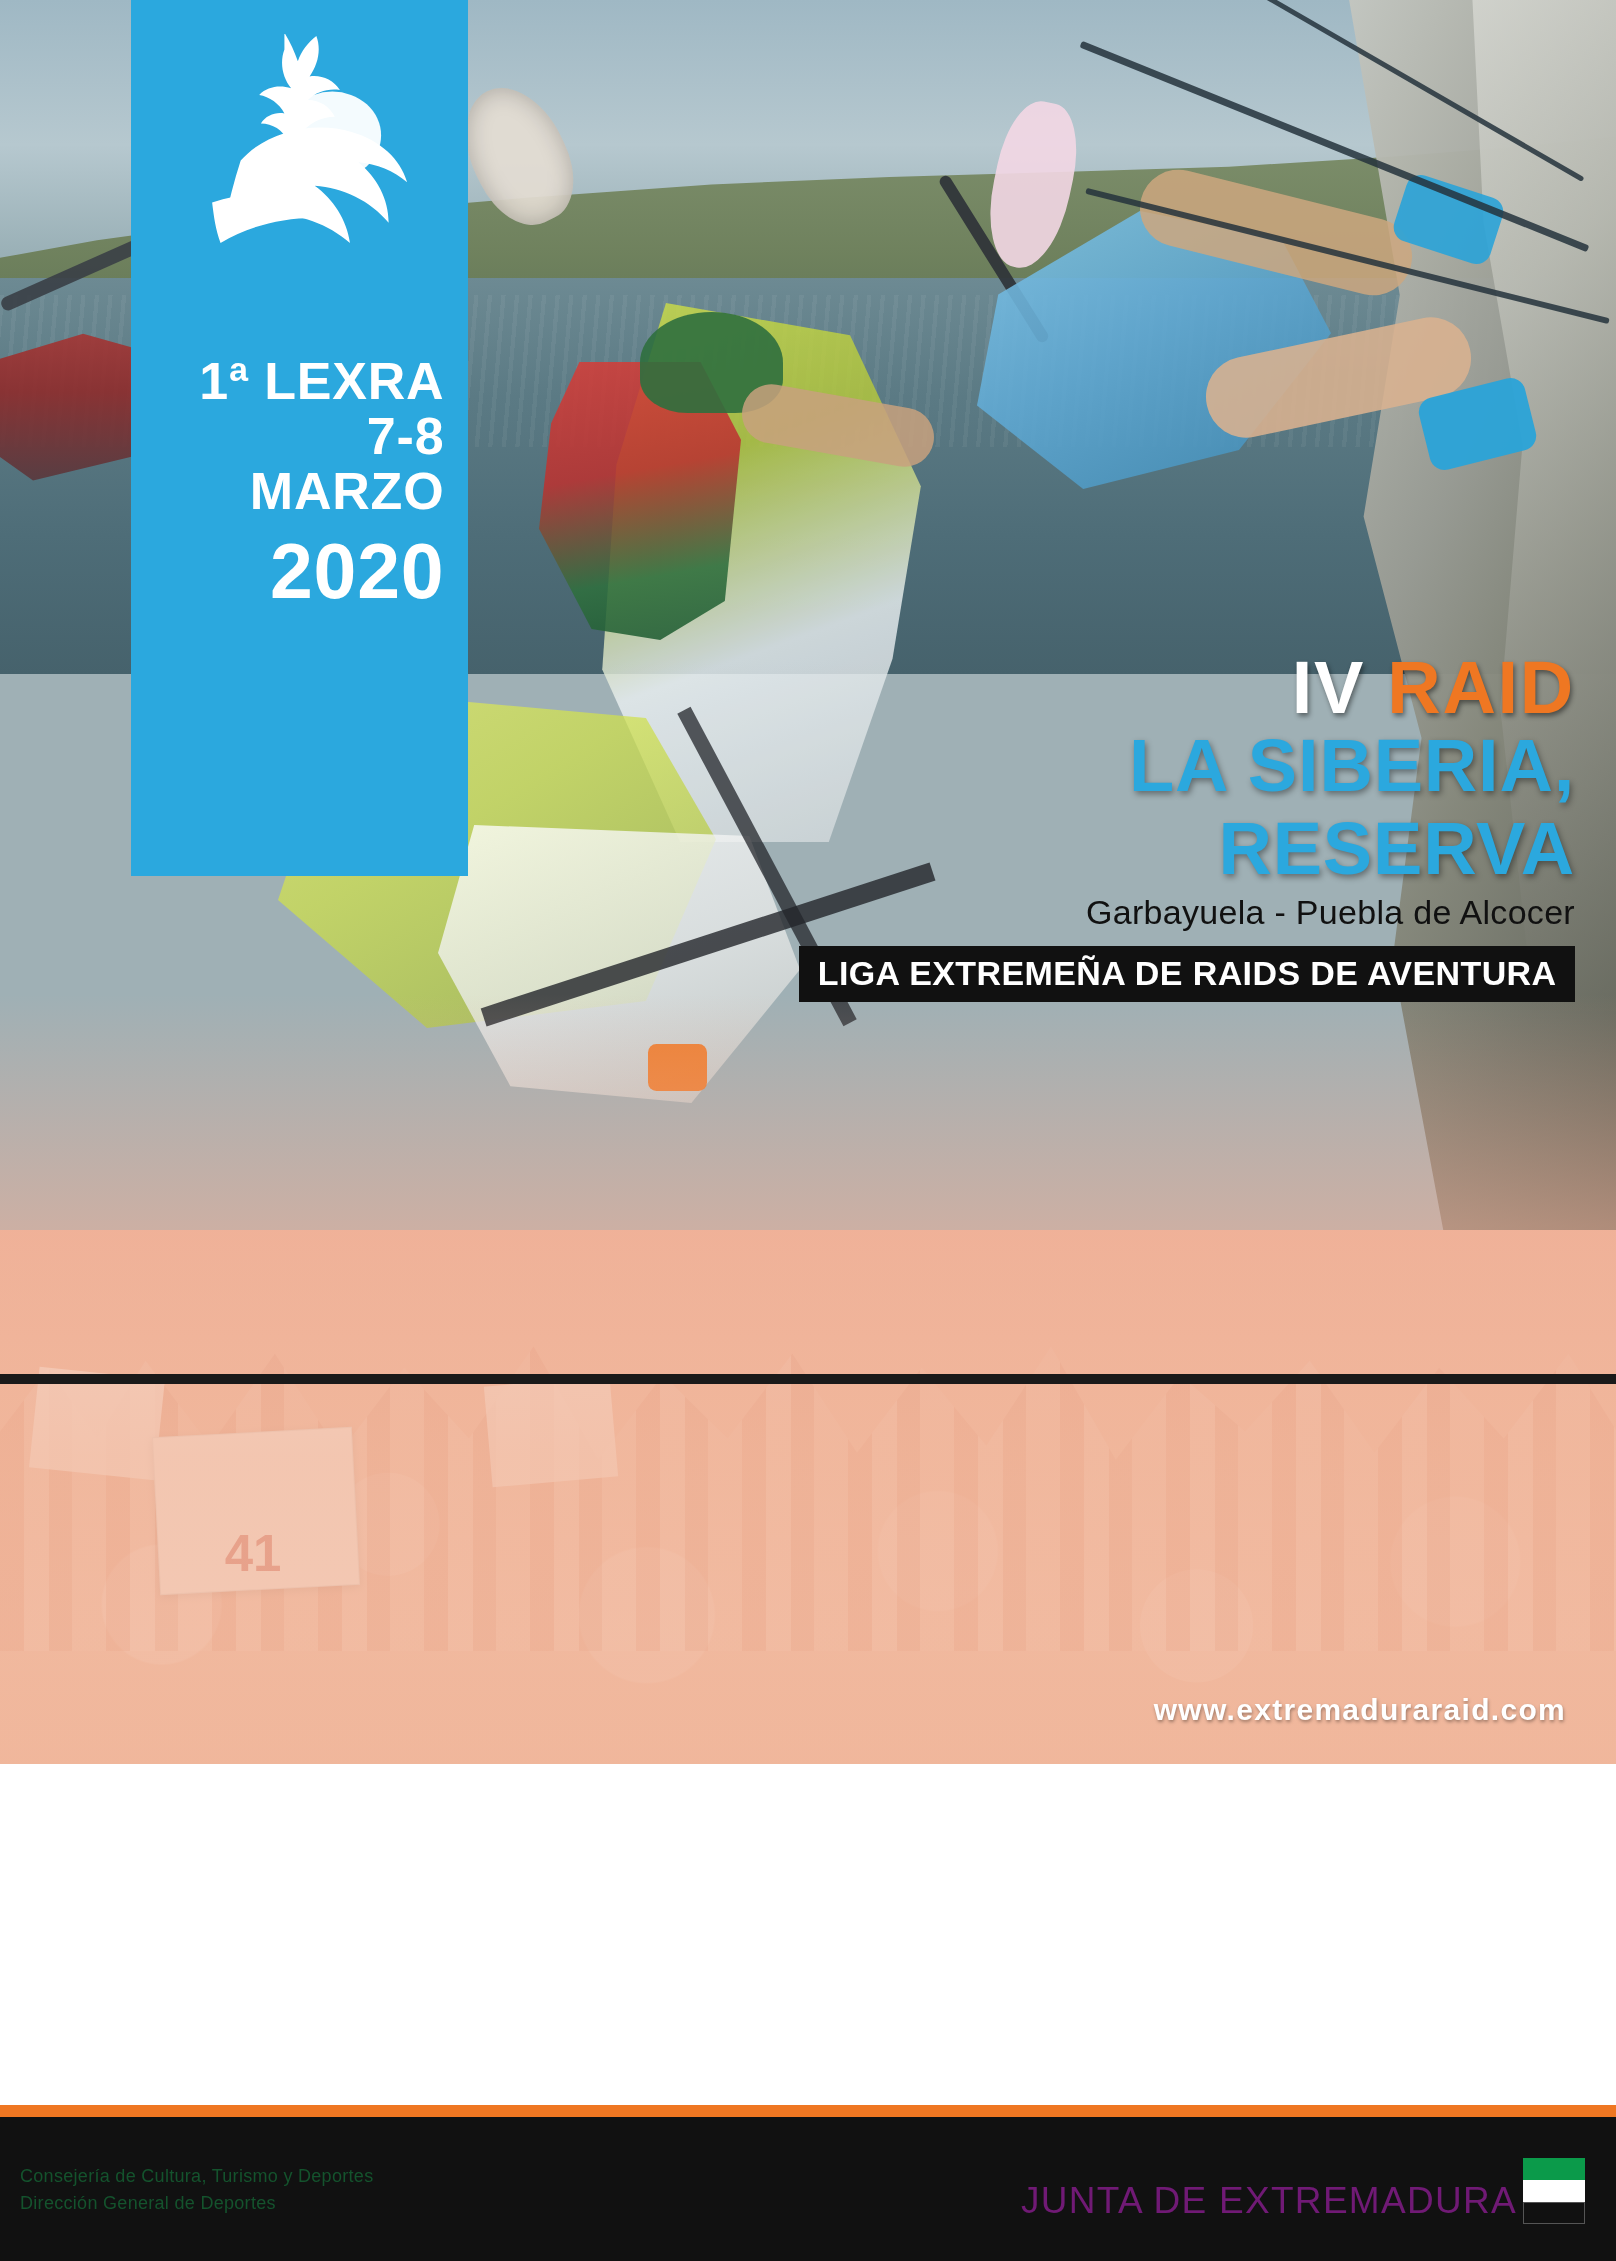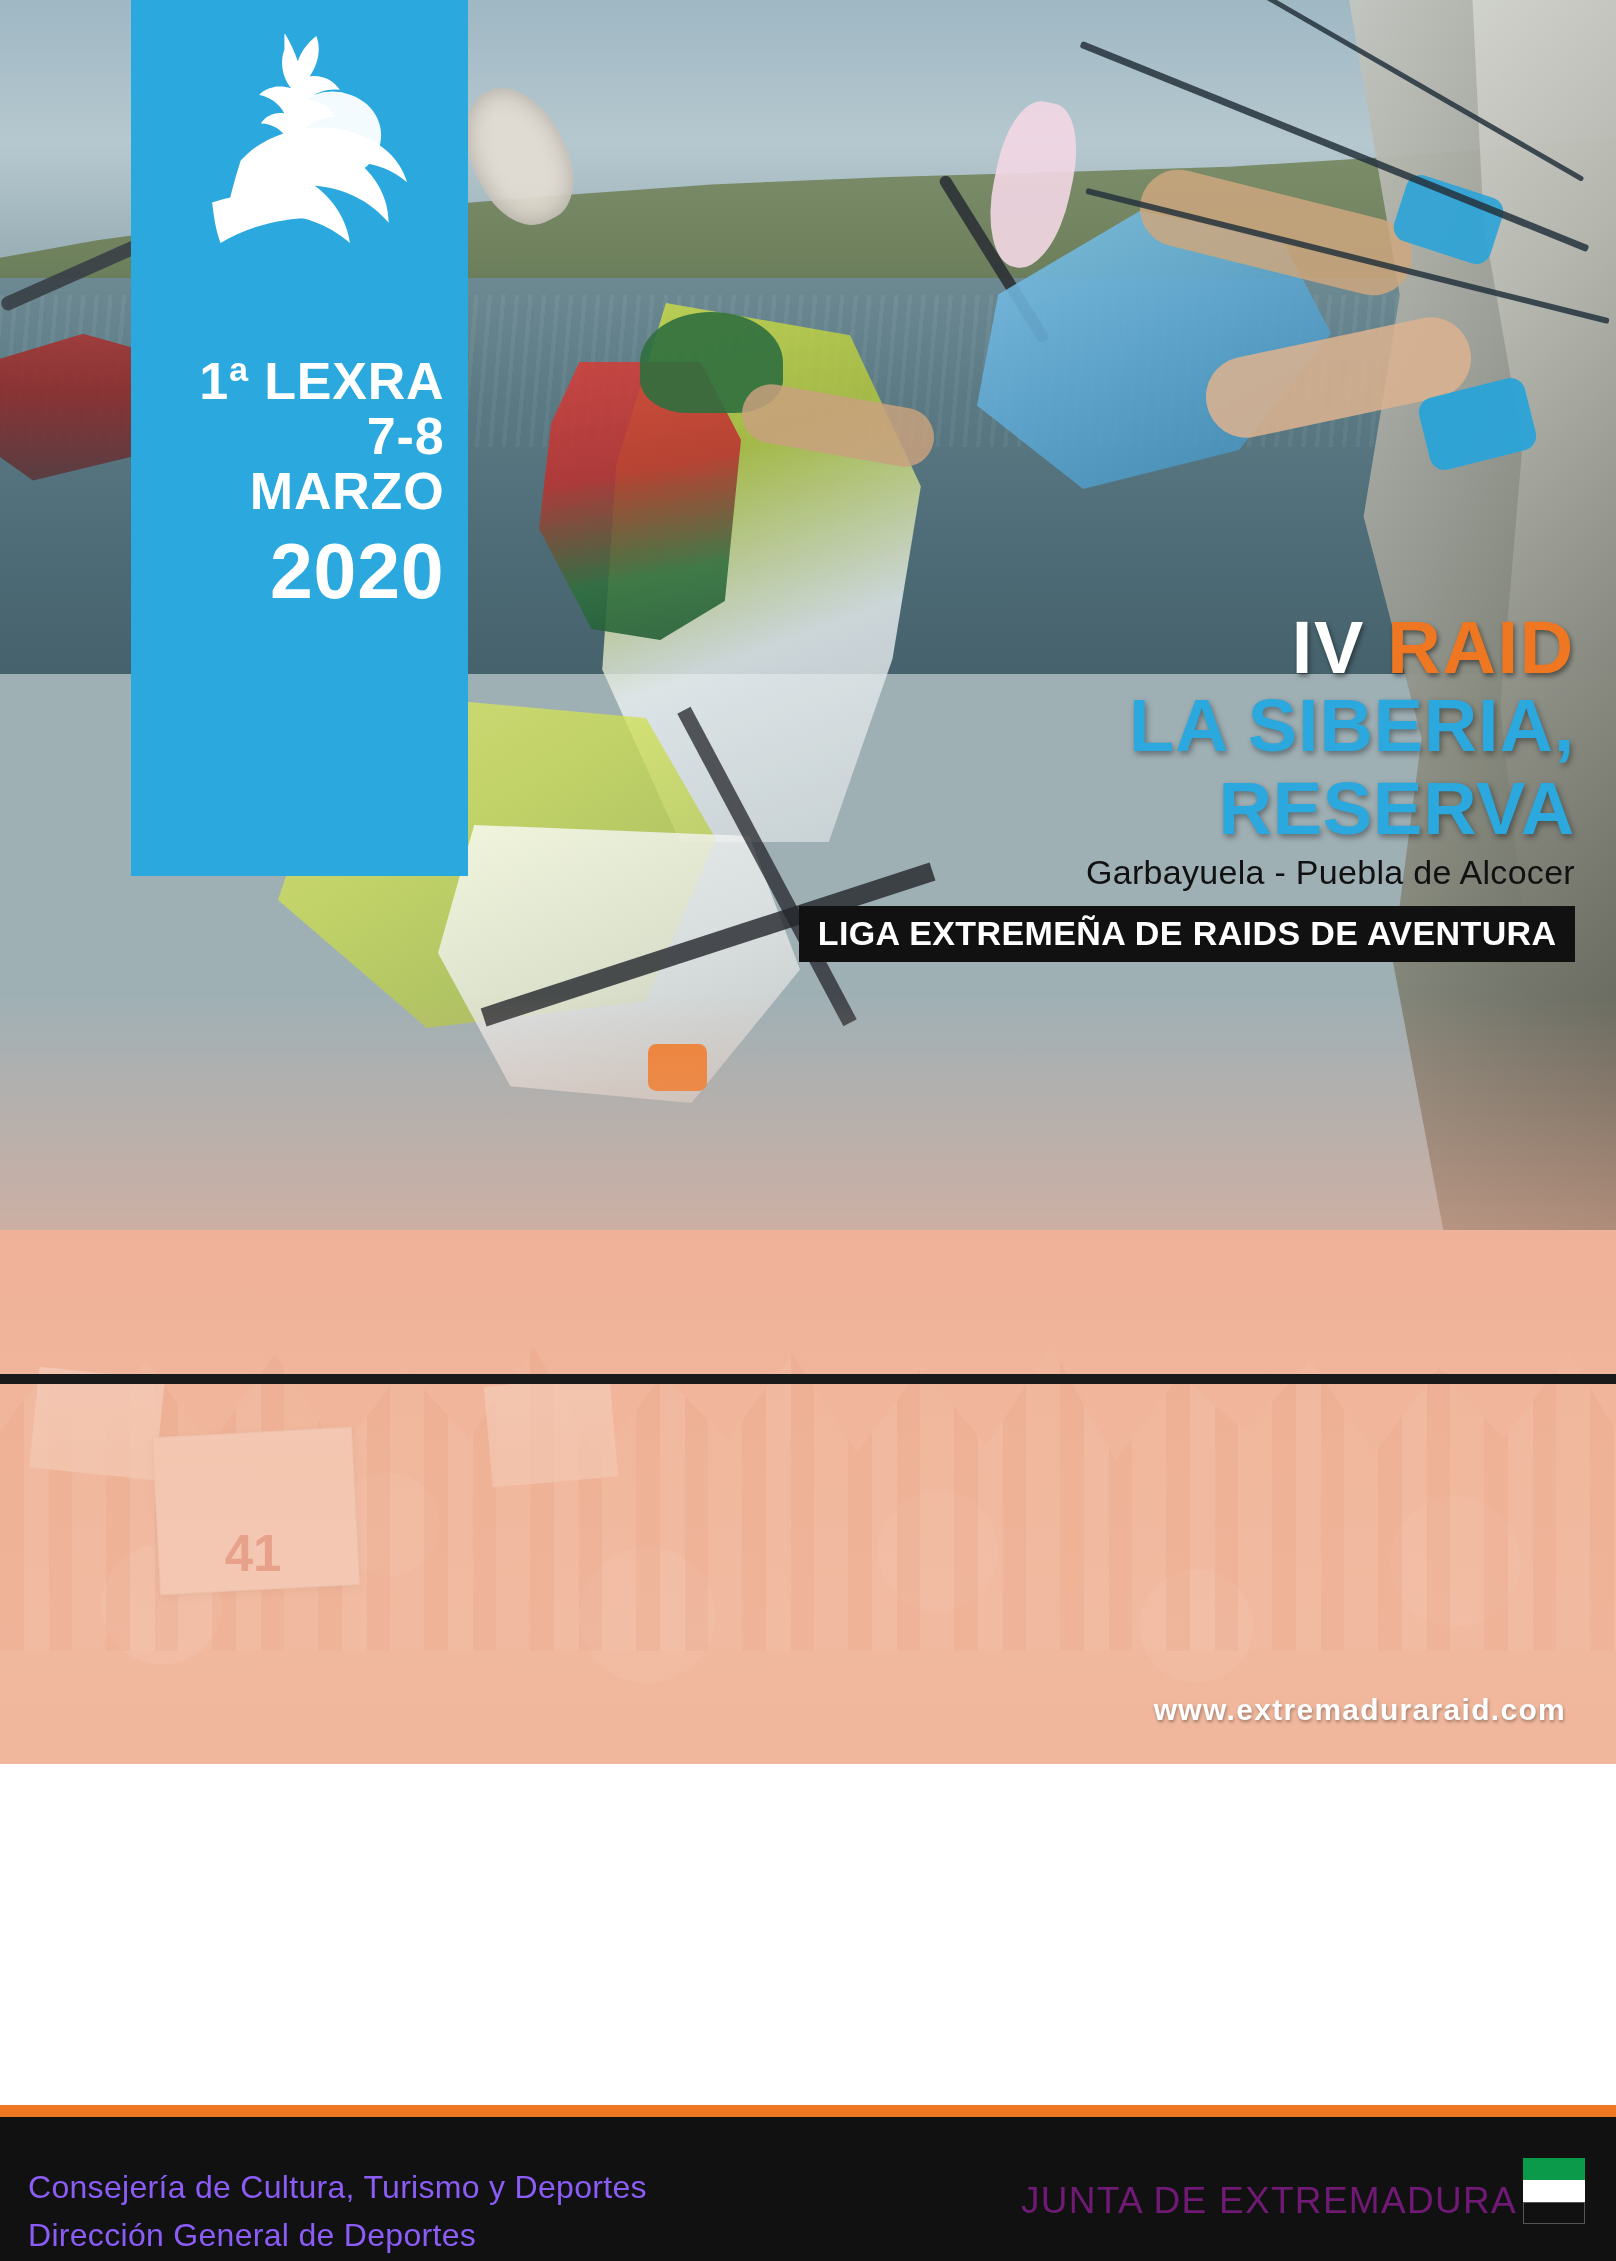--- a/index.html
+++ b/index.html
@@ -130,37 +130,37 @@
     box-sizing:border-box;text-align:right;color:#ffffff;font-weight:bold;line-height:1.06;}
   .dl1{font-size:52px;letter-spacing:0.8px;}
   .dl2{font-size:52px;letter-spacing:0.8px;}
   .dl3{font-size:52px;letter-spacing:0.8px;}
   .dl4{font-size:52px;letter-spacing:0.8px;}
   .dl5{font-size:77px;letter-spacing:0.8px;margin-top:11.8px;}
 
   
   .title-block{position:absolute;right:42px;top:611px;width:926px;text-align:right;}
   .t-line1{font-size:74px;font-weight:bold;color:#ffffff;letter-spacing:1.7px;line-height:1.0;
-    text-shadow:1.7px 2.5px 5px rgba(0,0,0,.45);}
+    text-shadow:1.7px 2.5px 5px rgba(0,0,0,.45);margin-top:40px;}
   .t-line1 .raid{color:#ef7722;}
   .t-line2,.t-line3,.t-line4{font-size:74px;font-weight:bold;color:#2ba8de;letter-spacing:0.8px;
     line-height:1.12;text-shadow:1.7px 2.5px 5.9px rgba(0,0,0,.40);}
   .t-sub1,.t-sub2{font-size:34px;font-weight:normal;color:#111;line-height:1.28;letter-spacing:0.3px;}
   .liga-bar{display:inline-block;background:#111111;color:#ffffff;font-size:34px;font-weight:bold;
     padding:7.6px 18.5px 9.3px 18.5px;margin-top:11.8px;letter-spacing:0.4px;}
   .website{position:absolute;right:51px;top:1693px;font-size:30px;font-weight:bold;color:#ffffff;
     letter-spacing:1.3px;text-shadow:0.8px 1.7px 3.4px rgba(0,0,0,.35);}
 
   
   .sponsors{position:absolute;left:0;top:1764px;width:1617px;height:337px;background:#ffffff;}
 
   
   .orange-strip{position:absolute;left:0;top:2105px;width:1617px;height:11.8px;background:#ef7722;}
   .footer{position:absolute;left:0;top:2117px;width:1617px;height:144px;background:#111111;}
-  .footer-left{position:absolute;left:28px;top:2163px;color:#8b5cf6;font-size:32px;line-height:1.5;letter-spacing:0.3px;}
+  .footer-left{position:absolute;left:20px;top:2163px;color:#14532d;font-size:18px;line-height:1.5;letter-spacing:0.3px;}
   .footer-right{position:absolute;right:100px;top:2180px;color:#701a75;font-size:37px;letter-spacing:1.3px;}
   .flag{position:absolute;right:32px;top:2158px;width:62px;height:66px;}
   .flag .g{position:absolute;left:0;top:0;width:62px;height:22px;background:#0b9a4a;}
   .flag .w{position:absolute;left:0;top:22px;width:62px;height:22px;background:#ffffff;}
   .flag .b{position:absolute;left:0;top:44px;width:62px;height:22px;background:#111111;border:0.8px solid #555;box-sizing:border-box;}
 </style>
 </head>
 <body>
 
 <div class="poster">

